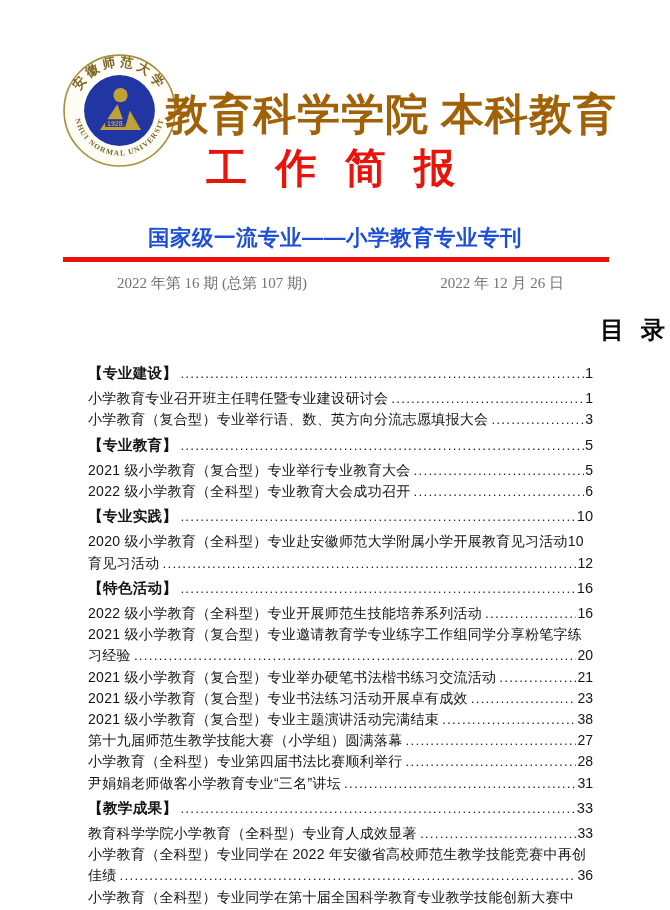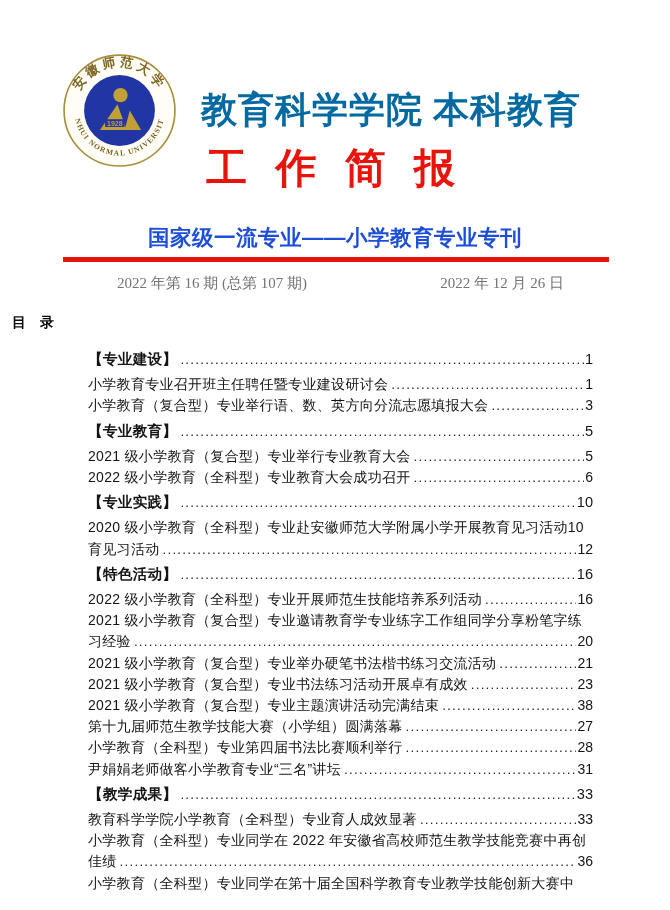--- a/index.html
+++ b/index.html
@@ -14,24 +14,24 @@
   
   .masthead { position: relative; height: 263px; }
   .logo {
     position: absolute; left: 62px; top: 53px; width: 115px; height: 115px;
   }
   .org-line {
     position: absolute; top: 86px; left: 112px; right: 0;
     text-align: center;
     font-family: "Liberation Serif", "DejaVu Serif", serif;
     font-weight: bold;
-    font-size: 36px;
+    font-size: 43px;
     letter-spacing: 1px;
     white-space: nowrap;
-    color: #0369a1;
+    color: #a16207;
   }
   .main-title {
     position: absolute; top: 141px; left: 0; right: 0;
     text-align: center;
     font-family: Liberation Serif, serif;
     font-weight: bold;
     font-size: 41px;
     letter-spacing: 9px;
     white-space: nowrap;
   }
@@ -54,22 +54,22 @@
     padding: 11px 106px 0 117px;
     font-family: "Liberation Serif", "DejaVu Serif", serif;
     font-size: 15px;
     color: #737373;
     text-align: center;
   }
 
   
   .toc-title {
     margin-top: 21px;
-    text-align: left;
-    font-size: 14px;
+    text-align: right;
+    font-size: 24px;
     font-weight: bold;
     letter-spacing: 5px;
     color: #0a0a0a;
     padding-left: 12px;
   }
   .toc { margin: 17px 77px 0 88px; font-size: 14px; color: #141414; }
   .toc-line { display: flex; align-items: baseline; line-height: 21.2px; }
   .toc-text { white-space: nowrap; letter-spacing: 0.3px; }
   .toc-entry.section { font-weight: bold; margin: 4px 0 4px; font-size: 14.6px; }
   .toc-dots {

